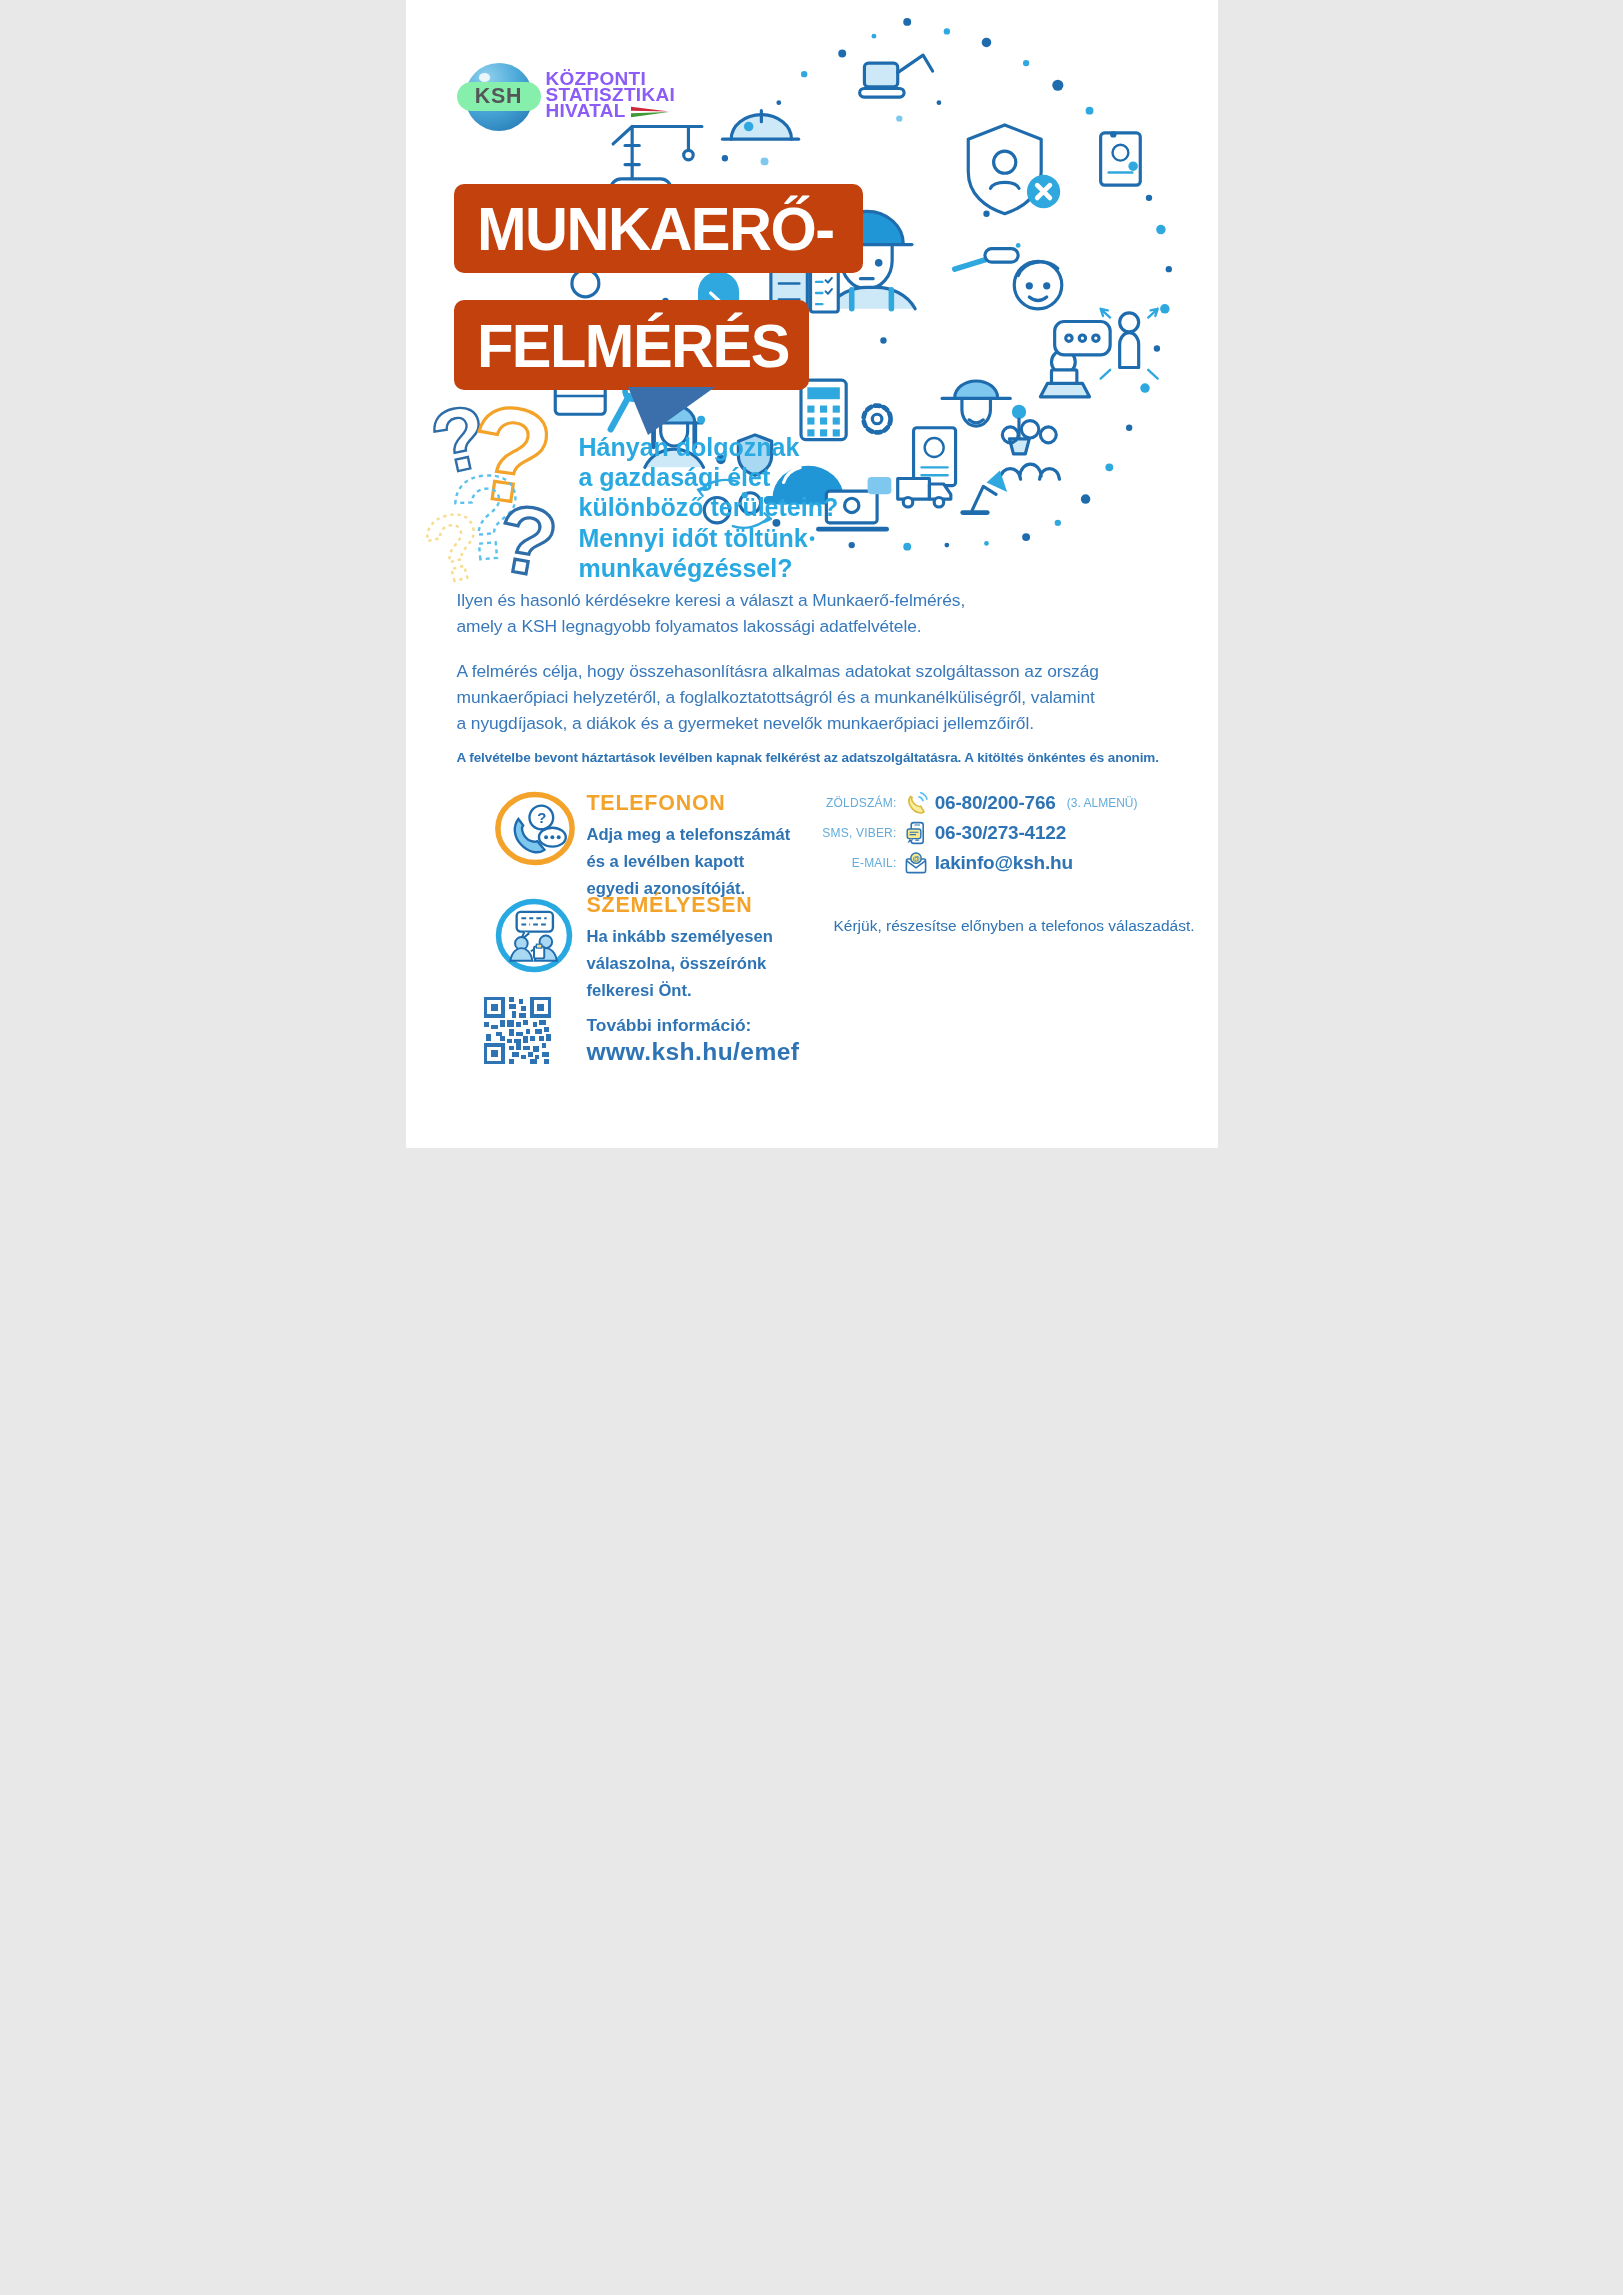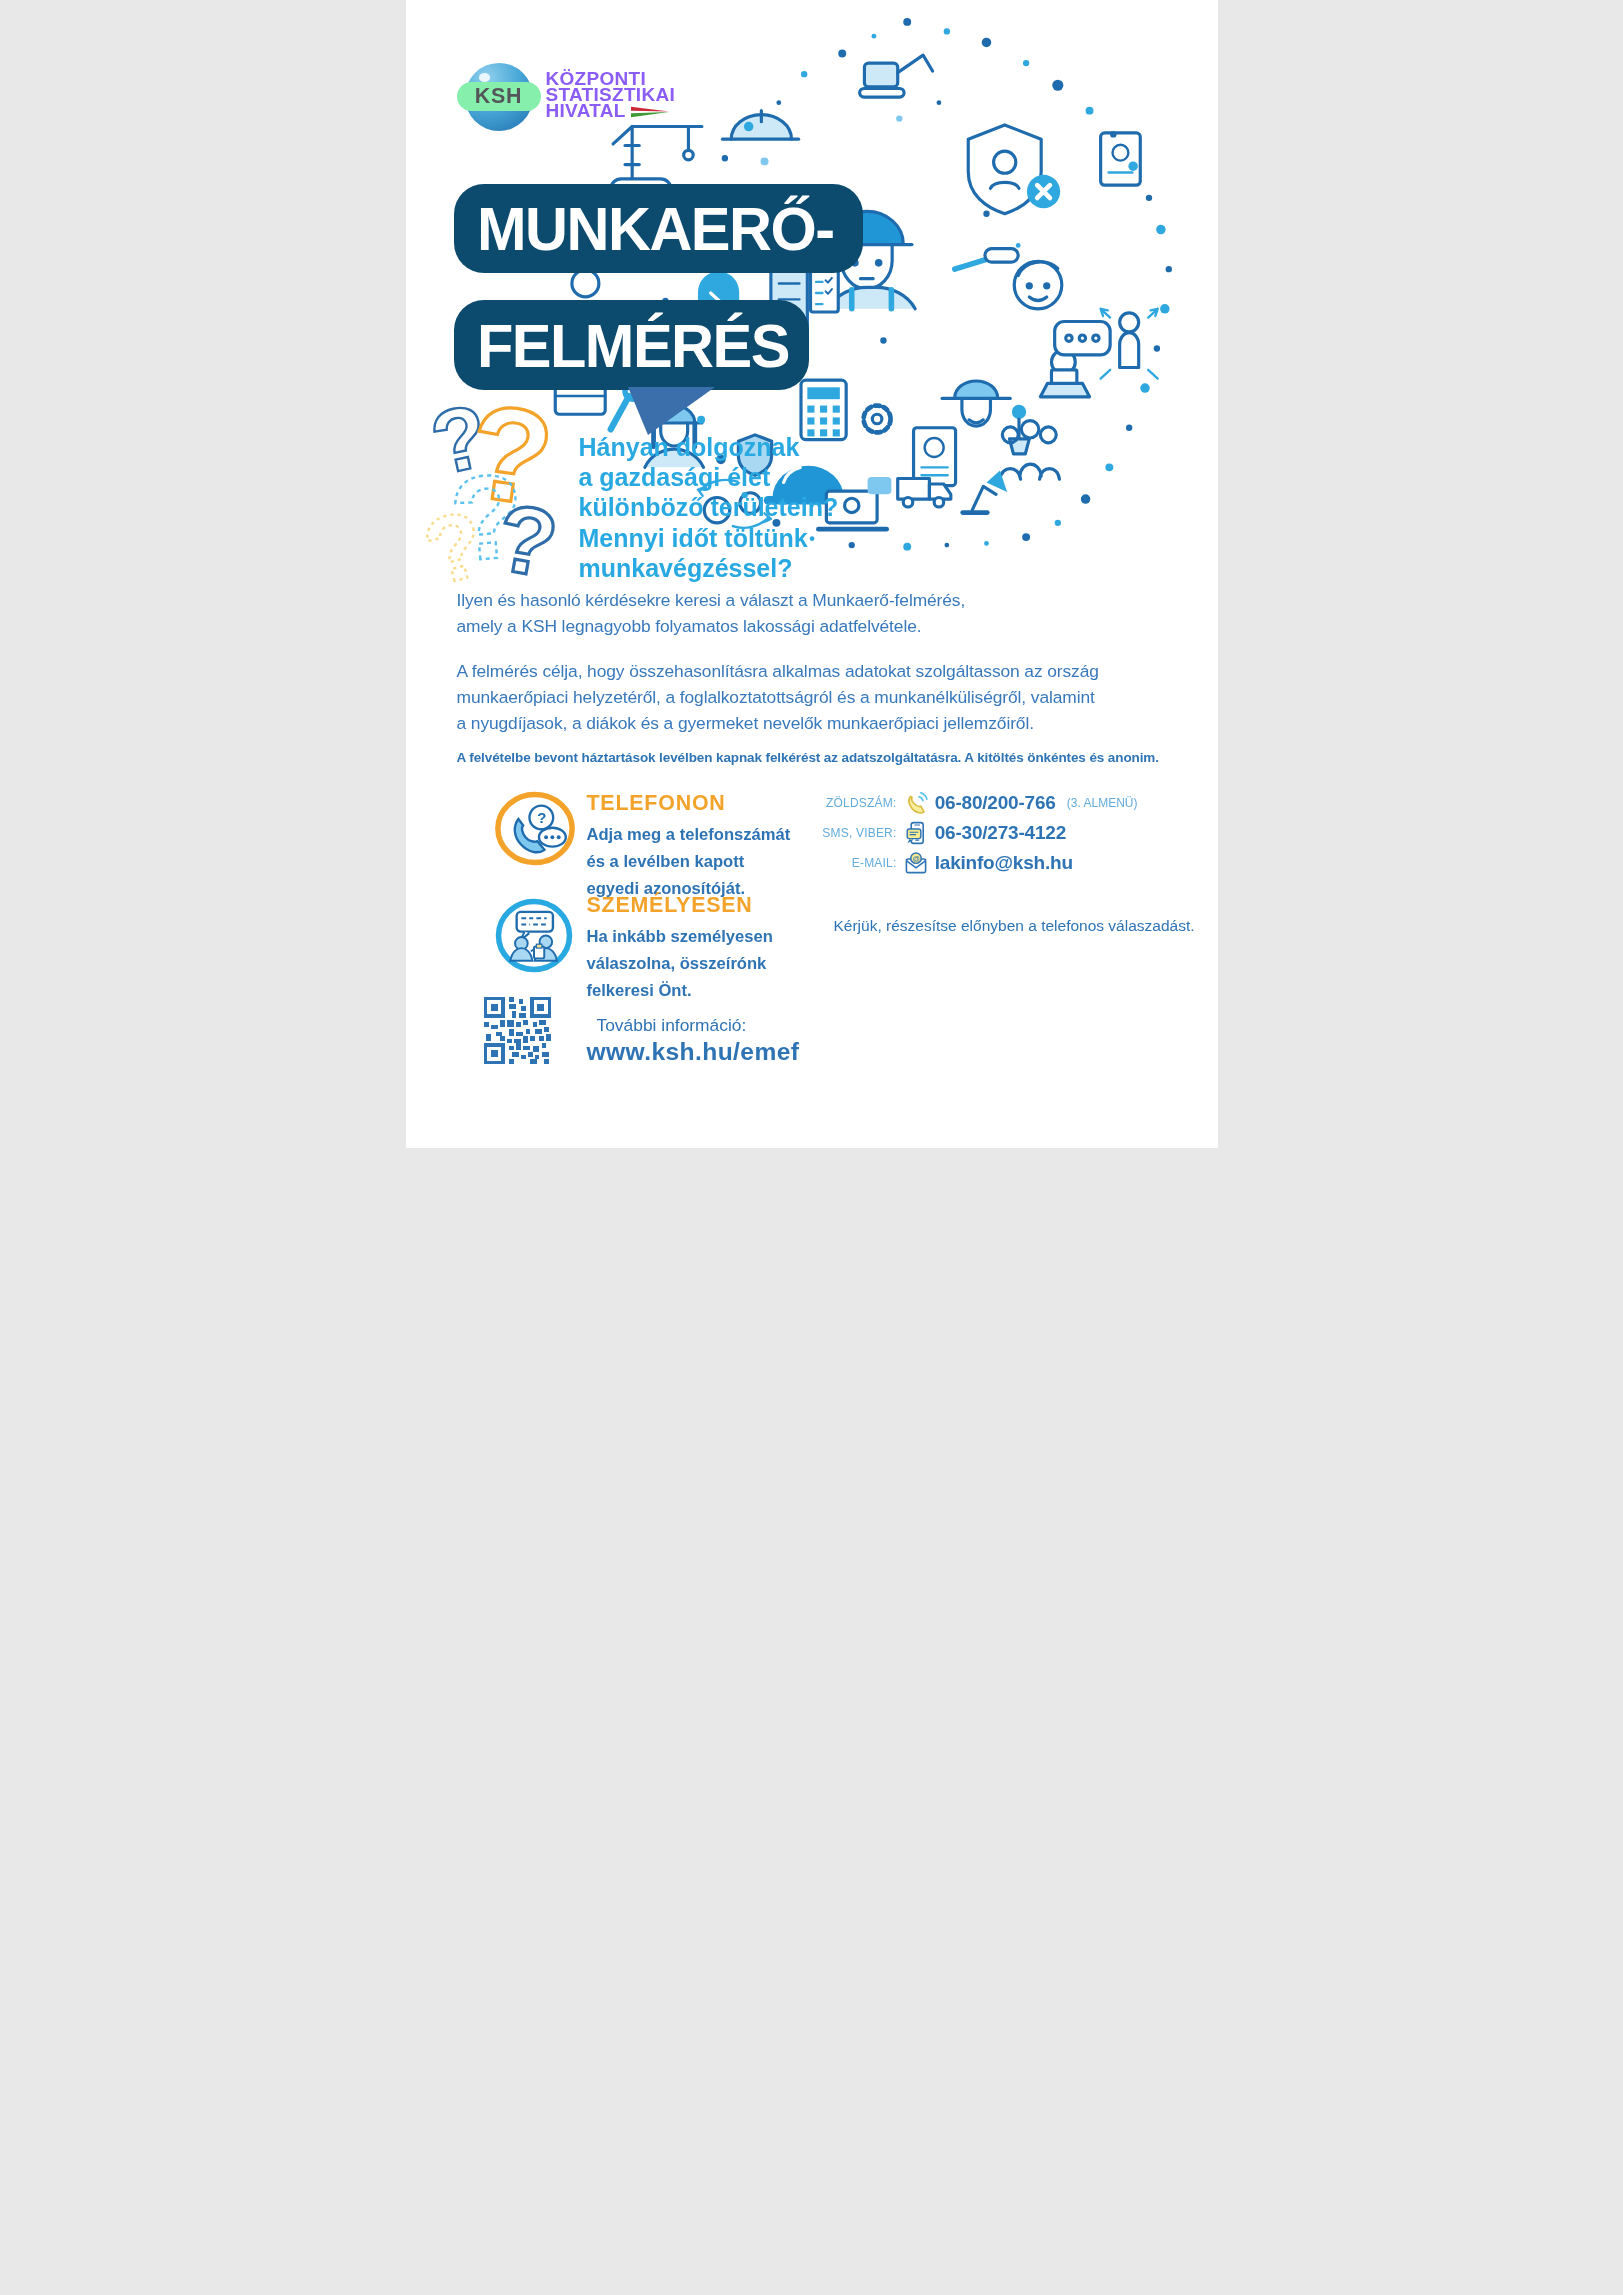--- a/index.html
+++ b/index.html
@@ -14,21 +14,21 @@
   .logo-circle{left:59px;top:63px;width:68px;height:68px;border-radius:50%;
     background:radial-gradient(circle at 32% 22%, #8fd0ee 0%, #4aa8d8 45%, #1d6fae 100%);}
   .logo-shine{left:73px;top:73px;width:11px;height:8.7px;border-radius:50%;background:#eaf6fc;}
   .logo-band{left:51px;top:82px;width:84px;height:29px;background:#86efac;border-radius:15px;
     display:flex;align-items:center;justify-content:center;}
   .logo-ksh{font-size:21.4px;font-weight:700;color:#55565a;letter-spacing:0.8px;}
   .org-lines{left:140px;top:71px;line-height:16px;font-size:19px;font-weight:700;color:#8b5cf6;letter-spacing:0.3px;}
   .org-flag{display:inline-block;margin-left:4.8px;vertical-align:-0.8px;}
 
   
-  .bubble{background:#0c4a6e;border-radius:30px;display:flex;align-items:center;}
+  .bubble{background:#c2410c;border-radius:10px;display:flex;align-items:center;}
   .bubble1{left:48px;top:184px;width:409px;height:89px;}
   .bubble2{left:48px;top:300px;width:355px;height:90px;}
   .bubble-tail{left:222px;top:387px;width:0;height:0;
     border-left:20.6px solid transparent;border-right:67px solid transparent;border-top:48px solid #3a6fac;}
   .title-text{color:#ffffff;font-size:62px;font-weight:700;letter-spacing:-1.6px;
     padding-left:24px;transform:scaleX(.96);transform-origin:left center;white-space:nowrap;}
 
   
   .q-block{color:#29a9e1;font-weight:700;font-size:25px;line-height:30px;}
   .q1{left:173px;top:432px;width:341px;}
@@ -51,21 +51,21 @@
   
   .contact-rows{left:415px;top:788px;width:373px;}
   .c-row{display:flex;align-items:center;height:30px;gap:7.1px;}
   .c-label{width:76px;text-align:right;font-size:12px;color:#63abdb;letter-spacing:0.2px;flex:0 0 auto;}
   .c-icon{width:24px;height:24px;flex:0 0 auto;}
   .c-value{font-size:19px;font-weight:700;color:#2e74b5;letter-spacing:-0.2px;white-space:nowrap;}
   .c-suffix{font-size:12px;color:#63abdb;margin-left:4px;white-space:nowrap;}
   .pref-note{left:428px;top:916px;width:373px;color:#2e74b5;font-size:15.5px;line-height:20.6px;}
 
   
-  .more-info{left:191px;top:1015px;color:#2e74b5;font-size:17.4px;font-weight:400;}
+  .more-info{left:181px;top:1015px;color:#2e74b5;font-size:17.4px;font-weight:700;}
   .site-url{left:181px;top:1038px;color:#2e74b5;font-size:24.6px;font-weight:700;letter-spacing:0.4px;}
 </style>
 </head>
 <body>
 
 <div class="page">
 
   <svg class="abs" style="left:135px;top:6.3px;" width="650" height="547" viewBox="0 0 820 690">
     <g fill="none" stroke="#1e6cae" stroke-width="4" stroke-linecap="round" stroke-linejoin="round">
 

